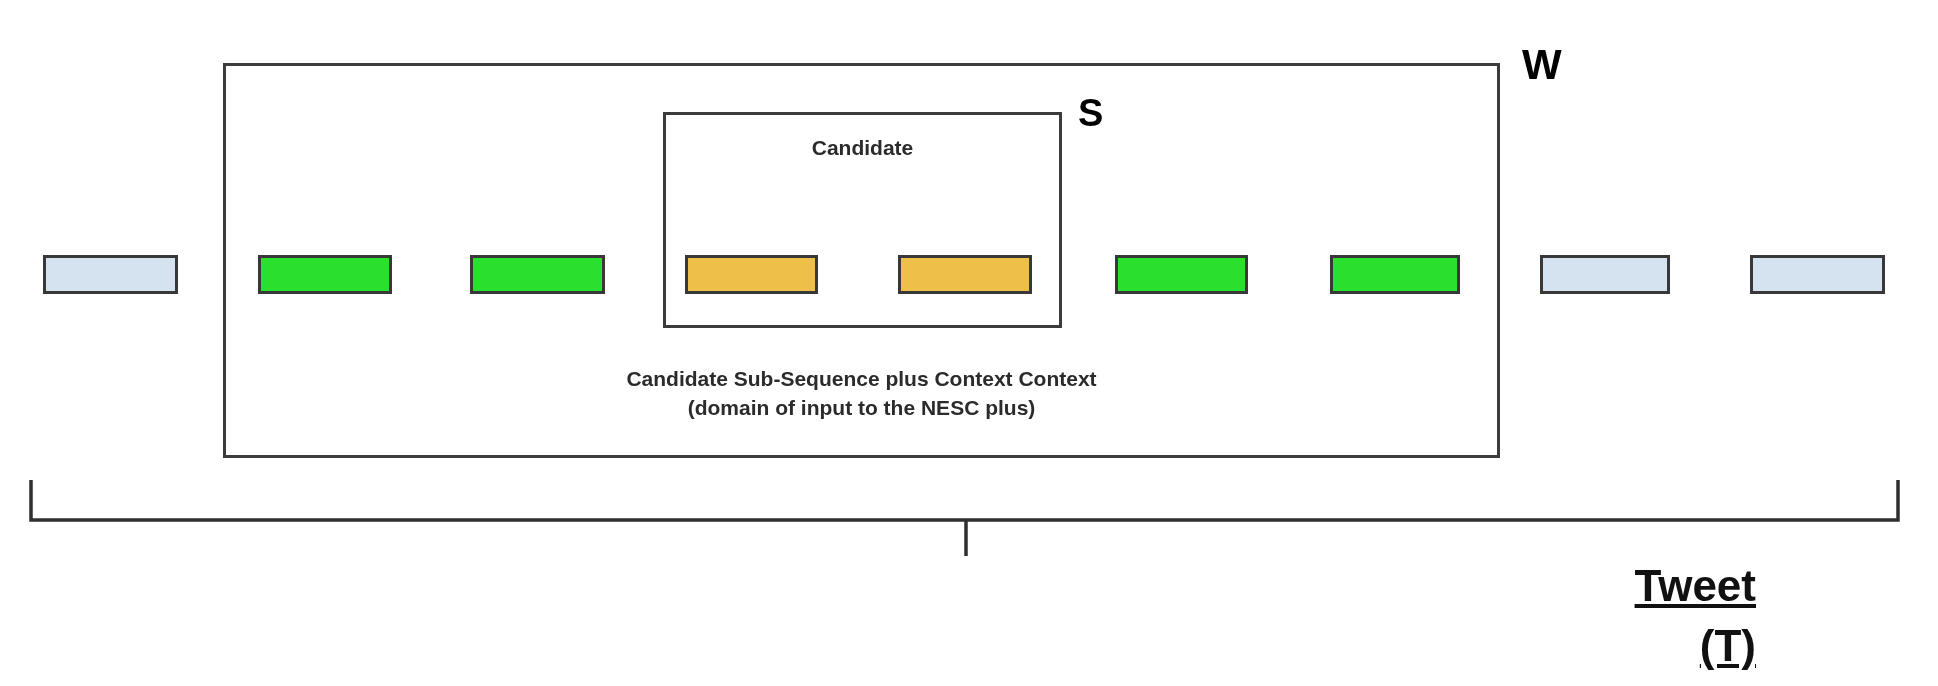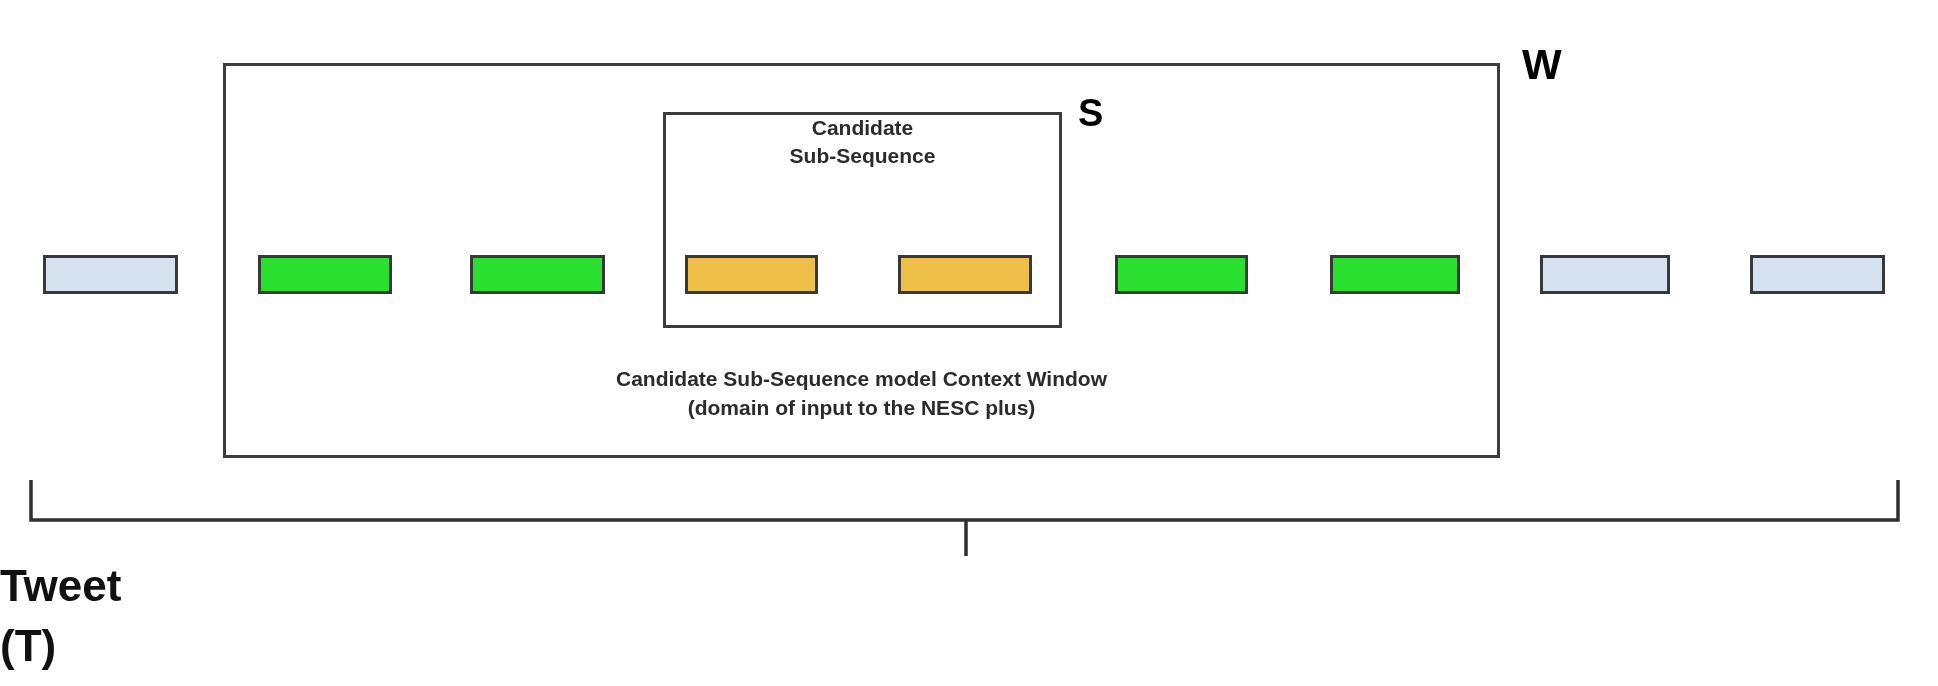--- a/index.html
+++ b/index.html
@@ -76,21 +76,21 @@
   .inner-caption {
     position: absolute;
     left: 663px;
     top: 112px;
     width: 399px;
     text-align: center;
     font-size: 21px;
     font-weight: bold;
     color: #2b2b2b;
     line-height: 1.32;
-    padding-top: 2px;
+    padding-top: 22px;
     box-sizing: border-box;
   }
   .inner-caption span { display: block; }
 
   
   .outer-caption {
     position: absolute;
     left: 223px;
     top: 365px;
     width: 1277px;
@@ -111,57 +111,57 @@
     height: 100px;
   }
   .brace svg { display: block; }
 
   
   .tweet-label {
     position: absolute;
     left: 0px;
     top: 556px;
     width: 1756px;
-    text-align: left;
+    text-align: right;
     font-size: 44px;
     font-weight: bold;
     color: #111111;
     line-height: 1.36;
+    text-decoration: underline;
   }
   .tweet-label span { display: block; }
 </style>
 </head>
 <body>
 
 <div id="stage">
 
   <div class="outer-box"></div>
 
   <div class="inner-box"></div>
 
   <div class="inner-caption">
     <span>Candidate</span>
-    <span>Sub-Sequence</span>
   </div>
 
   <div class="token blue" style="left:43px;   width:135px;"></div>
   <div class="token green" style="left:258px;  width:134px;"></div>
   <div class="token green" style="left:470px;  width:135px;"></div>
   <div class="token gold" style="left:685px;  width:133px;"></div>
   <div class="token gold" style="left:898px;  width:134px;"></div>
   <div class="token green" style="left:1115px; width:133px;"></div>
   <div class="token green" style="left:1330px; width:130px;"></div>
   <div class="token blue" style="left:1540px; width:130px;"></div>
   <div class="token blue" style="left:1750px; width:135px;"></div>
 
   <div class="box-tag tag-w">W</div>
   <div class="box-tag tag-s">S</div>
 
   <div class="outer-caption">
-    <span>Candidate Sub-Sequence model Context Window</span>
+    <span>Candidate Sub-Sequence plus Context Context</span>
     <span>(domain of input to the NESC plus)</span>
   </div>
 
   <div class="brace">
     <svg width="1938" height="100" viewBox="0 0 1938 100" xmlns="http://www.w3.org/2000/svg">
       <path d="M 31 10 L 31 50 L 1898 50 L 1898 10" fill="none" stroke="#2f2f2f" stroke-width="3.5" stroke-linecap="butt"></path>
       <path d="M 966 50 L 966 86" fill="none" stroke="#2f2f2f" stroke-width="3.5" stroke-linecap="butt"></path>
     </svg>
   </div>
 

